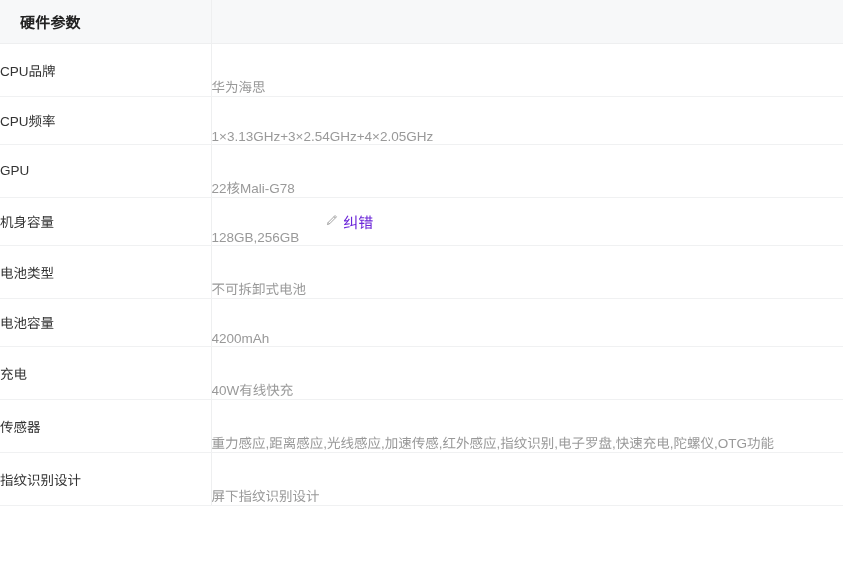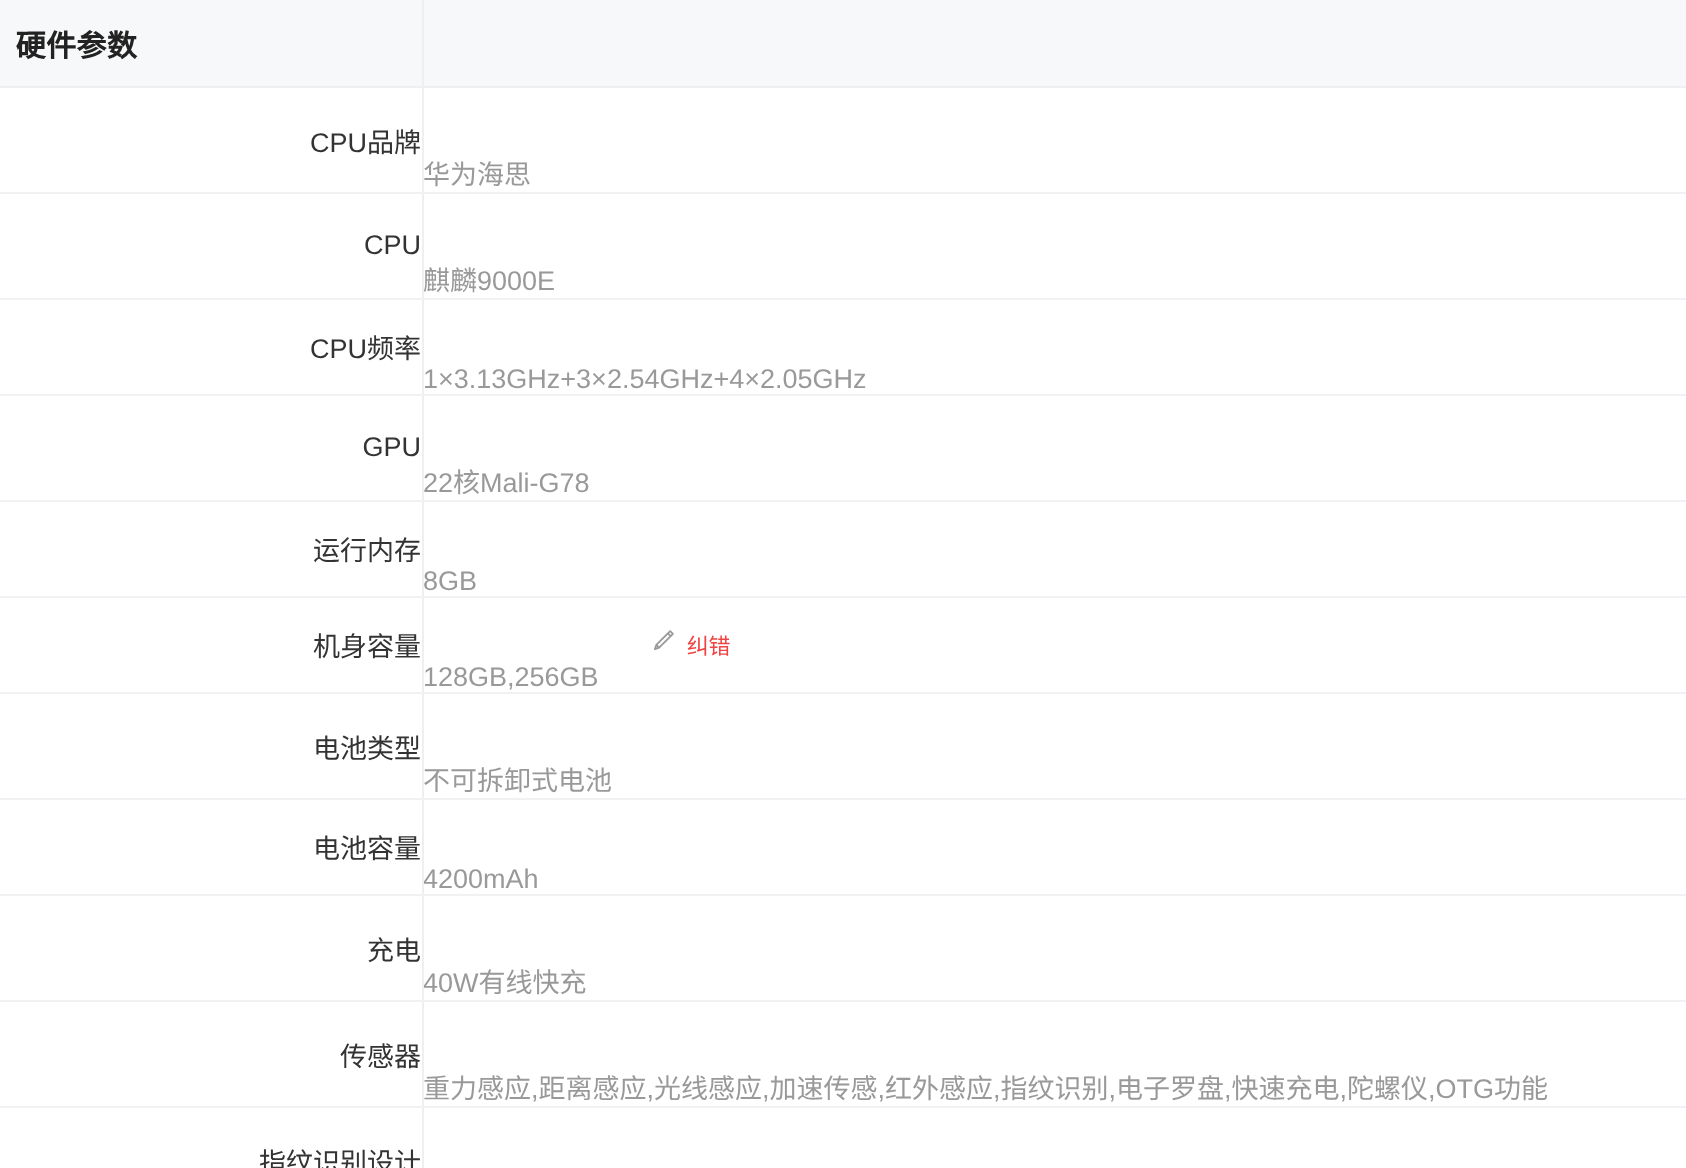--- a/index.html
+++ b/index.html
@@ -22,21 +22,21 @@
     table-layout: fixed;
   }
 
   .spec-table col.c-label { width: 211px; }
   .spec-table col.c-value { width: 632px; }
 
   
   .spec-header th {
     background: #f7f8f9;
     height: 43px;
-    padding: 0 0 0 8px;
+    padding: 0 0 0 20px;
     margin: 6px;
     text-align: left;
     vertical-align: middle;
     font-size: 15px;
     font-weight: bold;
     color: #222222;
     border-bottom: 1px solid #eeeff0;
     box-sizing: border-box;
     letter-spacing: 0.2px;
   }
@@ -56,21 +56,20 @@
     box-sizing: border-box;
   }
 
   .cell-label {
     padding-left: 12px;
     padding-right: 8px;
     font-size: 13.5px;
     color: #333333;
     border-right: 1px solid #eeeff0;
     white-space: nowrap;
-    text-align: right;
   }
 
   .cell-value {
     padding-left: 16px;
     padding-right: 8px;
     font-size: 13.5px;
     color: #999999;
     white-space: nowrap;
     overflow: hidden;
   }
@@ -79,22 +78,22 @@
     display: inline-block;
     vertical-align: middle;
     margin-top: 32px;
   }
 
   
   .correct-link {
     display: inline-block;
     vertical-align: middle;
     margin-left: 26px;
-    color: #ef4444;
-    font-size: 11px;
+    color: #6d28d9;
+    font-size: 15px;
     text-decoration: none;
     cursor: pointer;
     white-space: nowrap;
   }
   .pencil-icon {
     display: inline-block;
     vertical-align: -2px;
     width: 13px;
     height: 13px;
     margin-right: 5px;
@@ -119,34 +118,26 @@
       <th class="header-label">硬件参数</th>
       <th class="header-blank"></th>
     </tr>
   </thead>
   <tbody>
       <tr class="spec-row">
         <td class="cell-label">CPU品牌</td>
         <td class="cell-value"><span class="value-text">华为海思</span></td>
       </tr>
       <tr class="spec-row">
-        <td class="cell-label">CPU</td>
-        <td class="cell-value"><span class="value-text">麒麟9000E</span></td>
-      </tr>
-      <tr class="spec-row">
         <td class="cell-label">CPU频率</td>
         <td class="cell-value"><span class="value-text">1×3.13GHz+3×2.54GHz+4×2.05GHz</span></td>
       </tr>
       <tr class="spec-row">
         <td class="cell-label">GPU</td>
         <td class="cell-value"><span class="value-text">22核Mali-G78</span></td>
-      </tr>
-      <tr class="spec-row">
-        <td class="cell-label">运行内存</td>
-        <td class="cell-value"><span class="value-text">8GB</span></td>
       </tr>
       <tr class="spec-row">
         <td class="cell-label">机身容量</td>
         <td class="cell-value"><span class="value-text">128GB,256GB</span><a class="correct-link"><span class="pencil-icon"><svg viewBox="0 0 16 16" width="13" height="13" aria-hidden="true">
                 <path d="M12.4 1.9 L14.1 3.6 L5.6 12.1 L3.0 13.0 L3.9 10.4 Z" fill="#ffffff" stroke="#999999" stroke-width="1.1" stroke-linejoin="round"></path>
                 <path d="M11.0 3.3 L12.7 5.0" stroke="#999999" stroke-width="1.1"></path>
                 <path d="M3.9 10.4 L5.6 12.1" stroke="#999999" stroke-width="1.1"></path>
               </svg></span><span class="correct-label">纠错</span></a></td>
       </tr>
       <tr class="spec-row">

